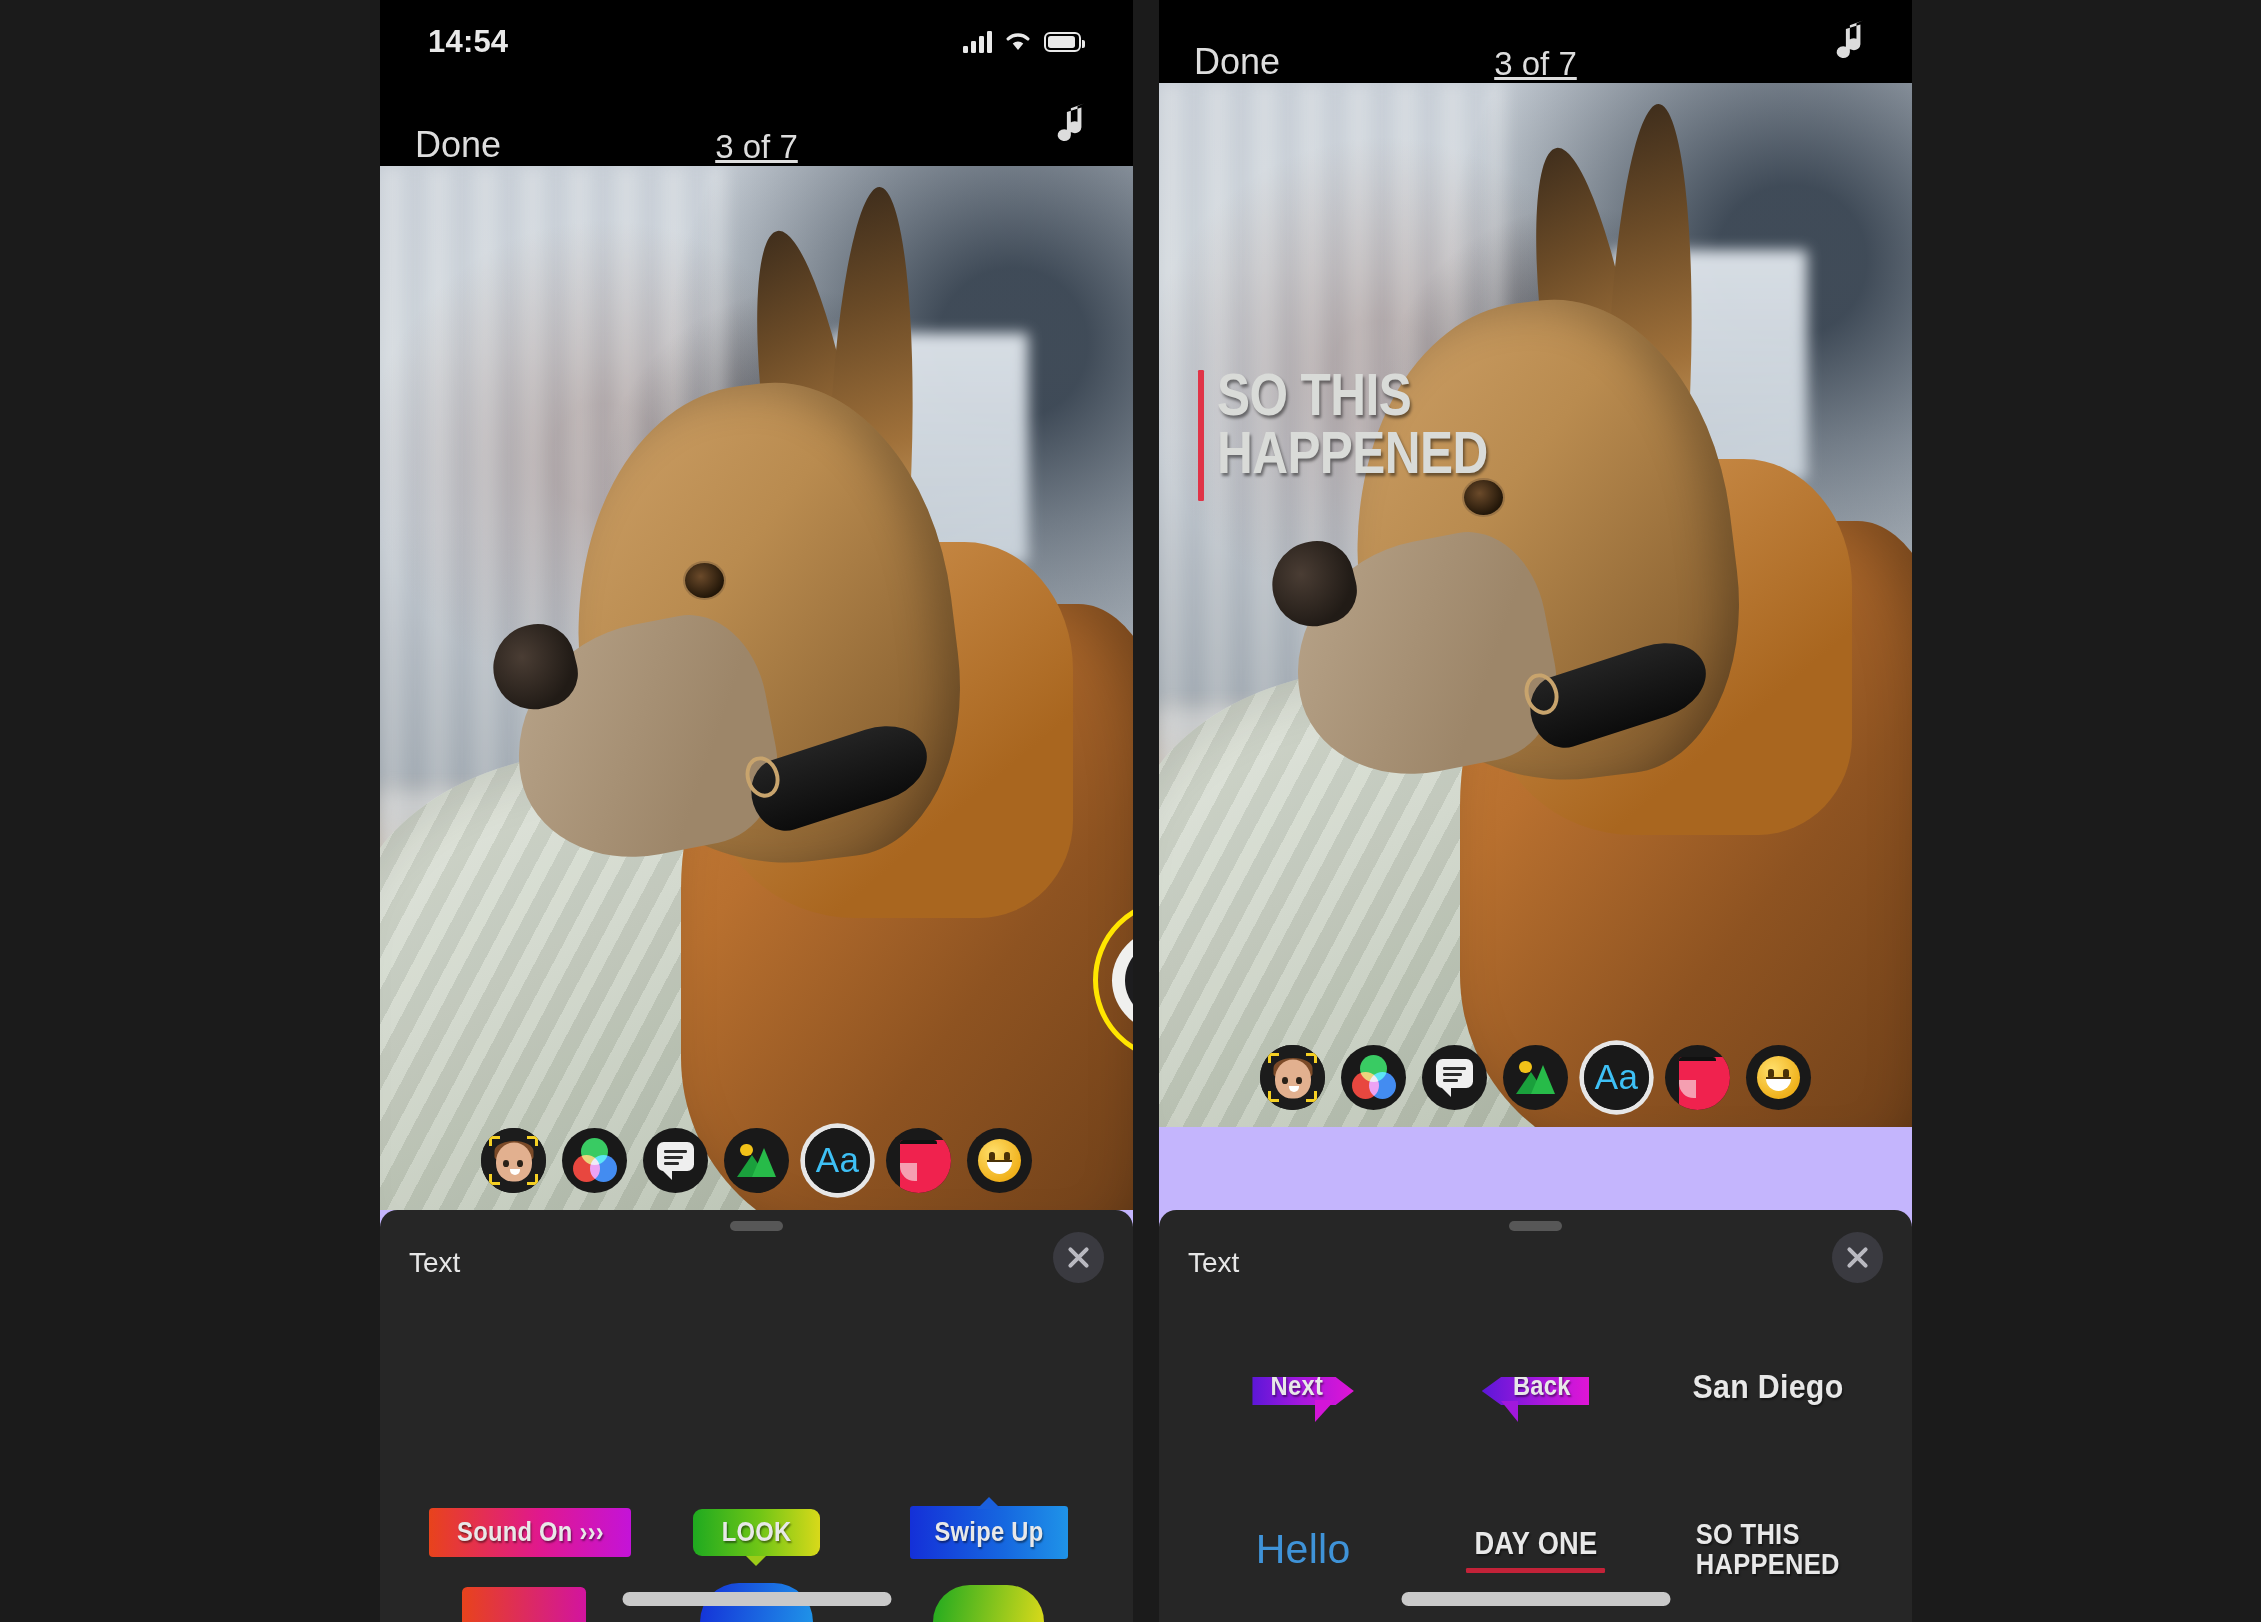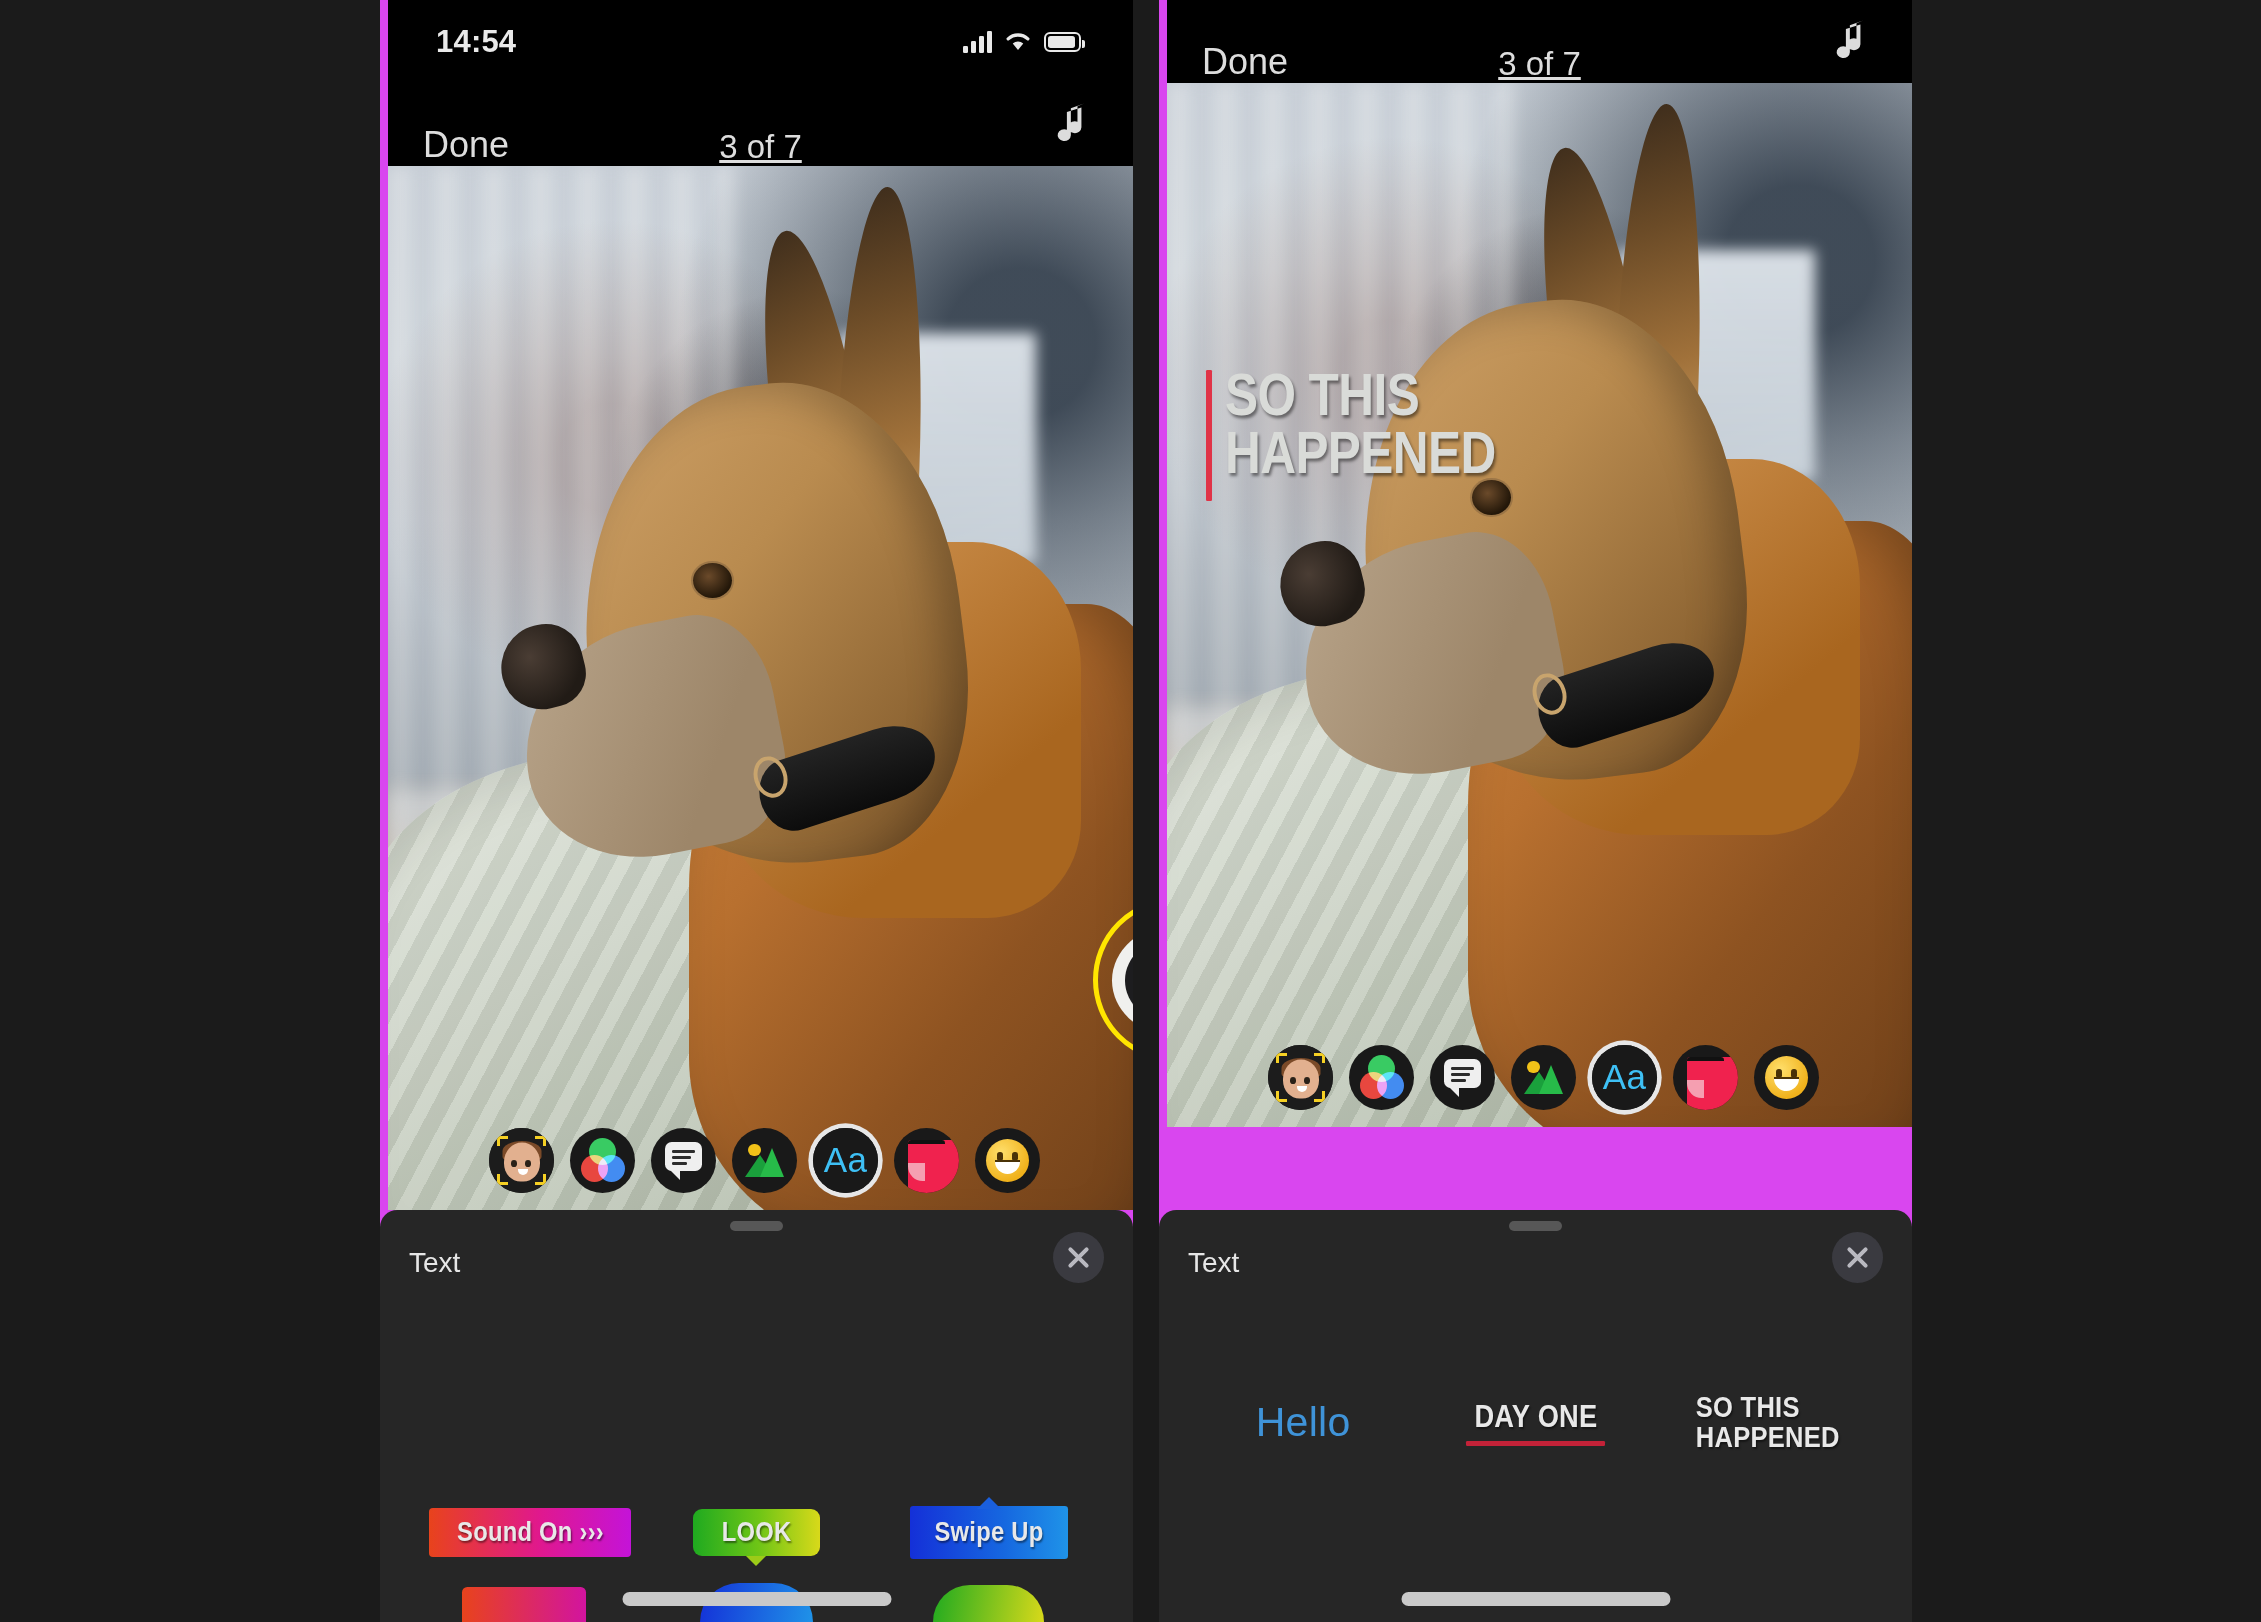--- a/index.html
+++ b/index.html
@@ -7,21 +7,21 @@
     width:2261px; height:1622px;
     background:#1b1b1b;
     font-family:"Liberation Sans", sans-serif;
     overflow:hidden;
   }
   .stage{ position:relative; width:2261px; height:1622px; background:#1b1b1b; }
 
   
   .phone{
     position:absolute; top:0; width:753px; height:1622px;
-    background:#d946ef; overflow:hidden;padding-left:8px;
+    background:#c4b5fd; overflow:hidden;
   }
   .phone.left { left:380px; }
   .phone.right{ left:1159px; }
 
   
   .statusbar{
     position:relative; height:83px; background:#000;
     display:flex; align-items:center; justify-content:space-between;
     padding:0 52px 0 48px;
   }
@@ -686,20 +686,37 @@
       <div class="grabber"></div>
       <div class="sheet-head">
         <div class="sheet-title">Text</div>
         <div class="close-btn">
           <svg width="27" height="27" viewBox="0 0 40 40">
               <path d="M8 8 L32 32 M32 8 L8 32" stroke="#b9b9c0" stroke-width="6" stroke-linecap="round"></path>
             </svg>
         </div>
       </div>
       <div class="style-grid">
+        <div class="style-row" style="height:127px">
+          <div class="style-cell">
+            <span class="chip">
+              <span class="chip-next"><span class="chip-label">Next</span></span>
+              <span class="chip-next-tail"></span>
+            </span>
+          </div>
+          <div class="style-cell">
+            <span class="chip">
+              <span class="chip-back"><span class="chip-label">Back</span></span>
+              <span class="chip-back-tail"></span>
+            </span>
+          </div>
+          <div class="style-cell">
+            <span class="chip chip-plain"><span class="chip-label">San Diego</span></span>
+          </div>
+        </div>
         <div class="style-row" style="height:33px"></div>
         <div class="style-row">
           <div class="style-cell">
             <span class="chip chip-hello"><span class="chip-label">Hello</span></span>
           </div>
           <div class="style-cell">
             <span class="chip chip-dayone">
               <span class="chip-label">DAY ONE</span>
               <div class="ul"></div>
             </span>

